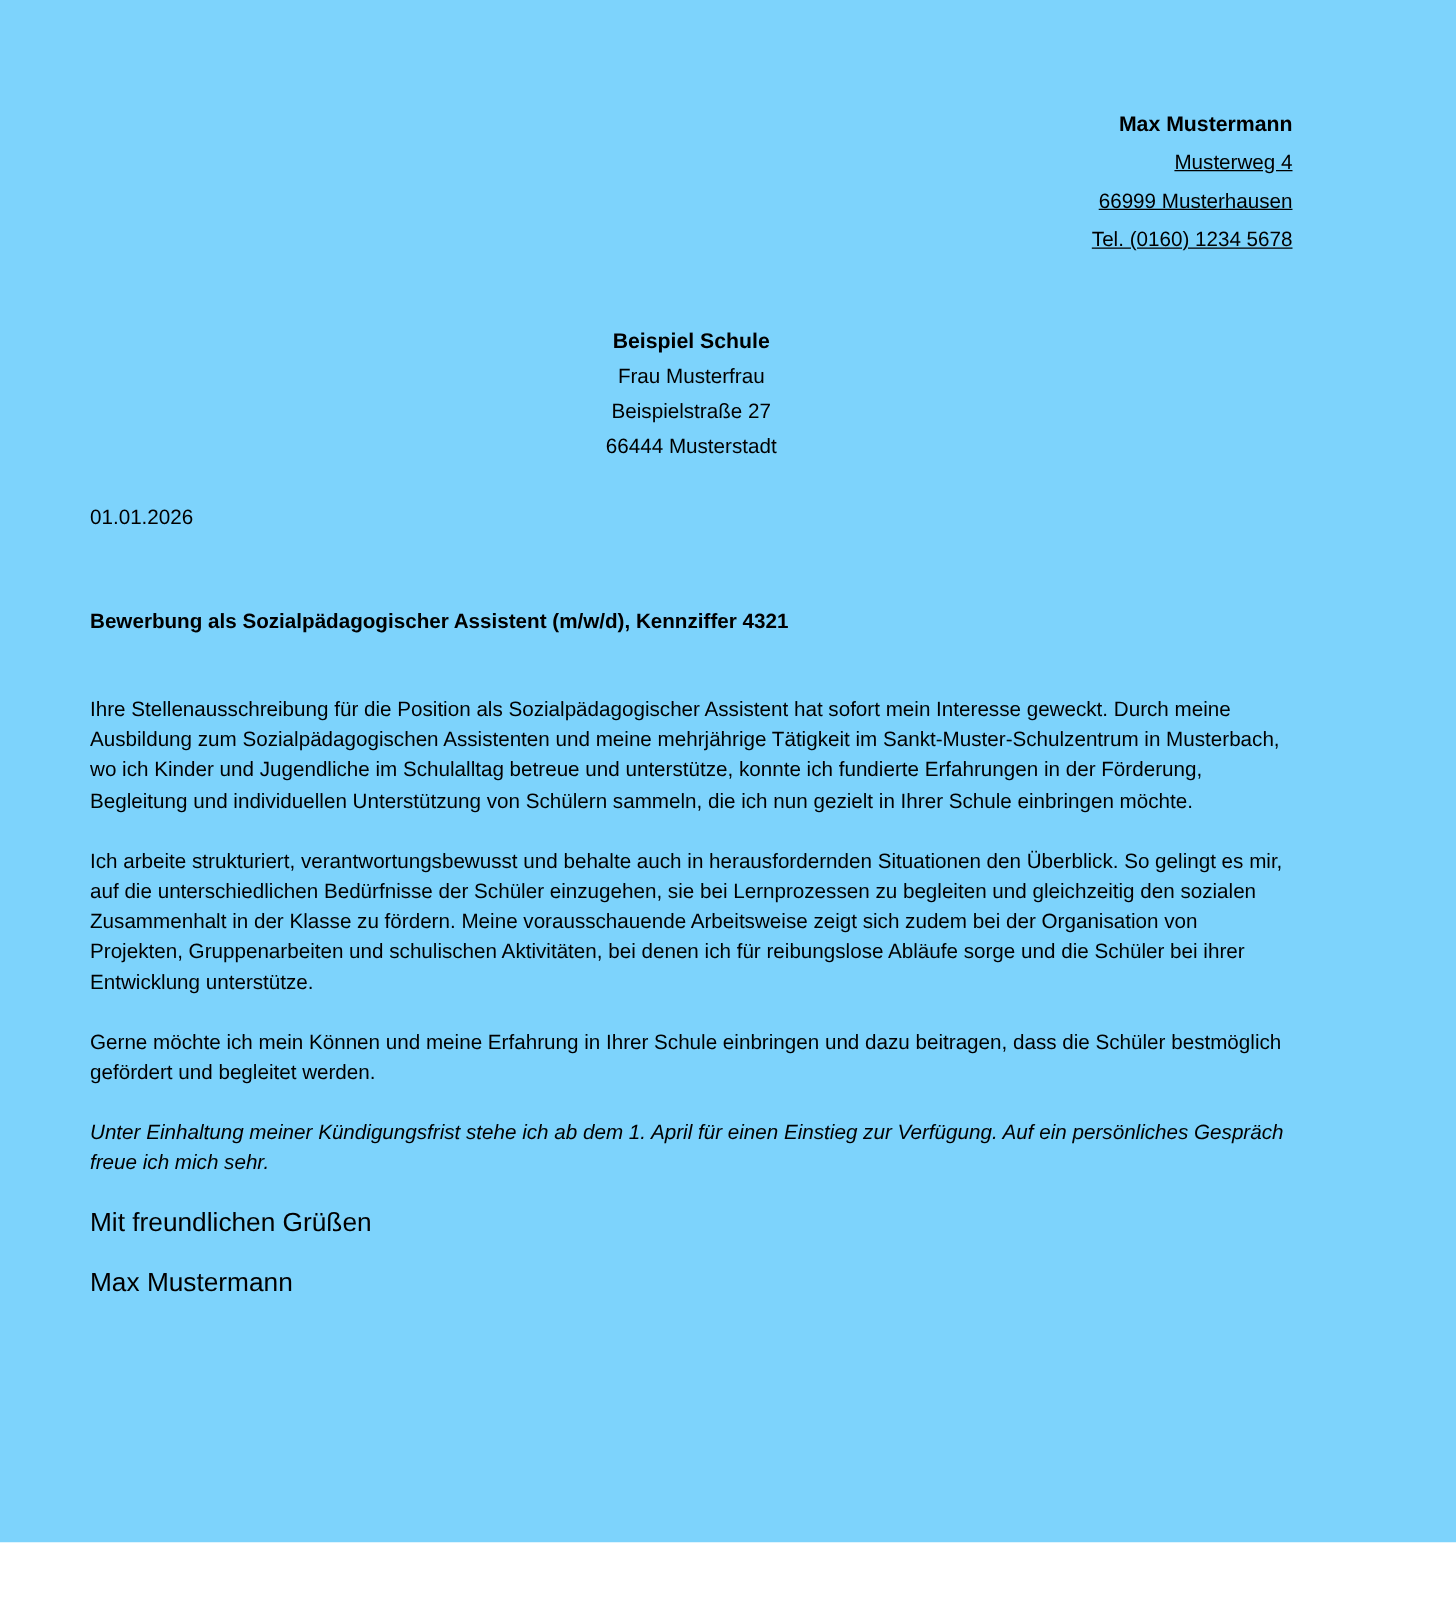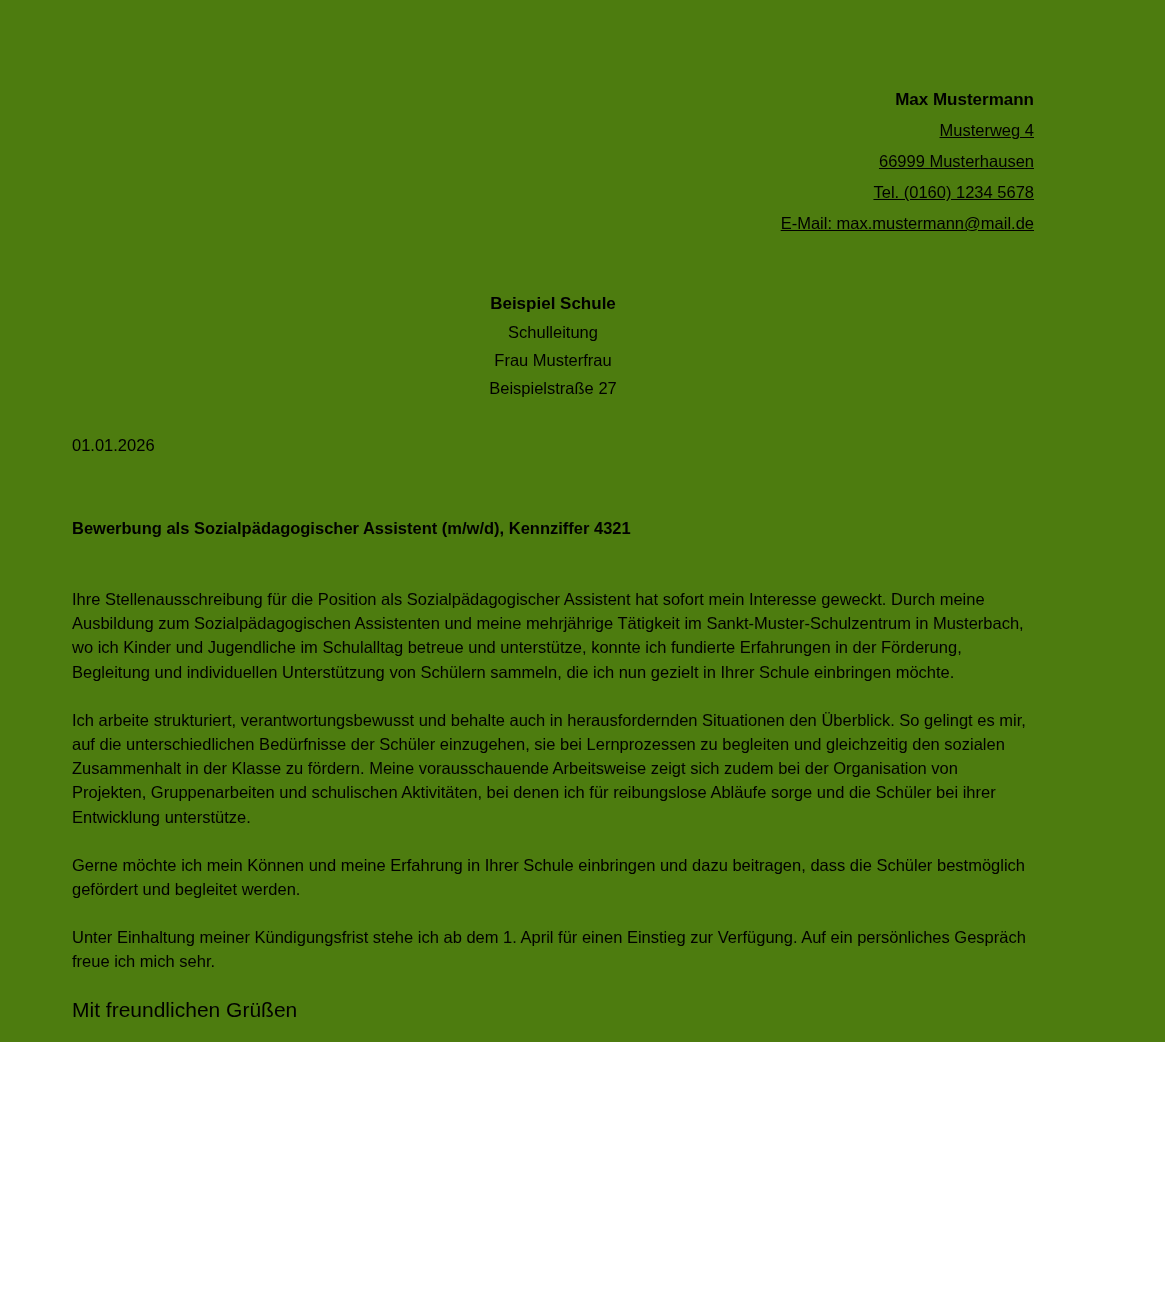--- a/index.html
+++ b/index.html
@@ -8,22 +8,22 @@
     background: #ffffff;
   }
   body {
     font-family: "Liberation Sans", sans-serif;
     color: #000000;
     -webkit-font-smoothing: antialiased;
   }
   .page {
     position: relative;
     width: 1165px;
-    height: 1042px;
-    background: #4d7c0f;
+    height: 1234px;
+    background: #7dd3fc;
     box-sizing: border-box;
     overflow: hidden;
   }
   .content {
     position: absolute;
     left: 72px;
     top: 0;
     width: 962px;
   }
 
@@ -87,20 +87,21 @@
   }
   .para {
     font-size: 16.5px;
     line-height: 24.2px;
     margin: 0 0 24px 0;
     text-align: left;
     hyphens: none;
   }
   .para:last-child {
     margin-bottom: 0;
+    font-style: italic;
   }
 
   
   .closing {
     margin-top: 24px;
     font-size: 21px;
     line-height: 24px;
   }
   .closing .signature {
     margin-top: 24px;
@@ -110,28 +111,27 @@
 <body>
 
 <div class="page">
   <div class="content">
 
     <div class="sender">
       <div class="name">Max Mustermann</div>
       <div class="line">Musterweg 4</div>
       <div class="line">66999 Musterhausen</div>
       <div class="line">Tel. (0160) 1234 5678</div>
-      <div class="line">E-Mail: max.mustermann@mail.de</div>
     </div>
 
     <div class="recipient">
       <div class="org">Beispiel Schule</div>
-      <div class="line">Schulleitung</div>
       <div class="line">Frau Musterfrau</div>
       <div class="line">Beispielstraße 27</div>
+      <div class="line">66444 Musterstadt</div>
     </div>
 
     <div class="date">01.01.2026</div>
 
     <div class="subject">Bewerbung als Sozialpädagogischer Assistent (m/w/d), Kennziffer 4321</div>
 
 
     <div class="body-block">
       <p class="para">Ihre Stellenausschreibung für die Position als Sozialpädagogischer Assistent hat sofort mein Interesse geweckt. Durch meine Ausbildung zum Sozialpädagogischen Assistenten und meine mehrjährige Tätigkeit im Sankt-Muster-Schulzentrum in Musterbach, wo ich Kinder und Jugendliche im Schulalltag betreue und unterstütze, konnte ich fundierte Erfahrungen in der Förderung, Begleitung und individuellen Unterstützung von Schülern sammeln, die ich nun gezielt in Ihrer Schule einbringen möchte.</p>
       <p class="para">Ich arbeite strukturiert, verantwortungsbewusst und behalte auch in herausfordernden Situationen den Überblick. So gelingt es mir, auf die unterschiedlichen Bedürfnisse der Schüler einzugehen, sie bei Lernprozessen zu begleiten und gleichzeitig den sozialen Zusammenhalt in der Klasse zu fördern. Meine vorausschauende Arbeitsweise zeigt sich zudem bei der Organisation von Projekten, Gruppenarbeiten und schulischen Aktivitäten, bei denen ich für reibungslose Abläufe sorge und die Schüler bei ihrer Entwicklung unterstütze.</p>

